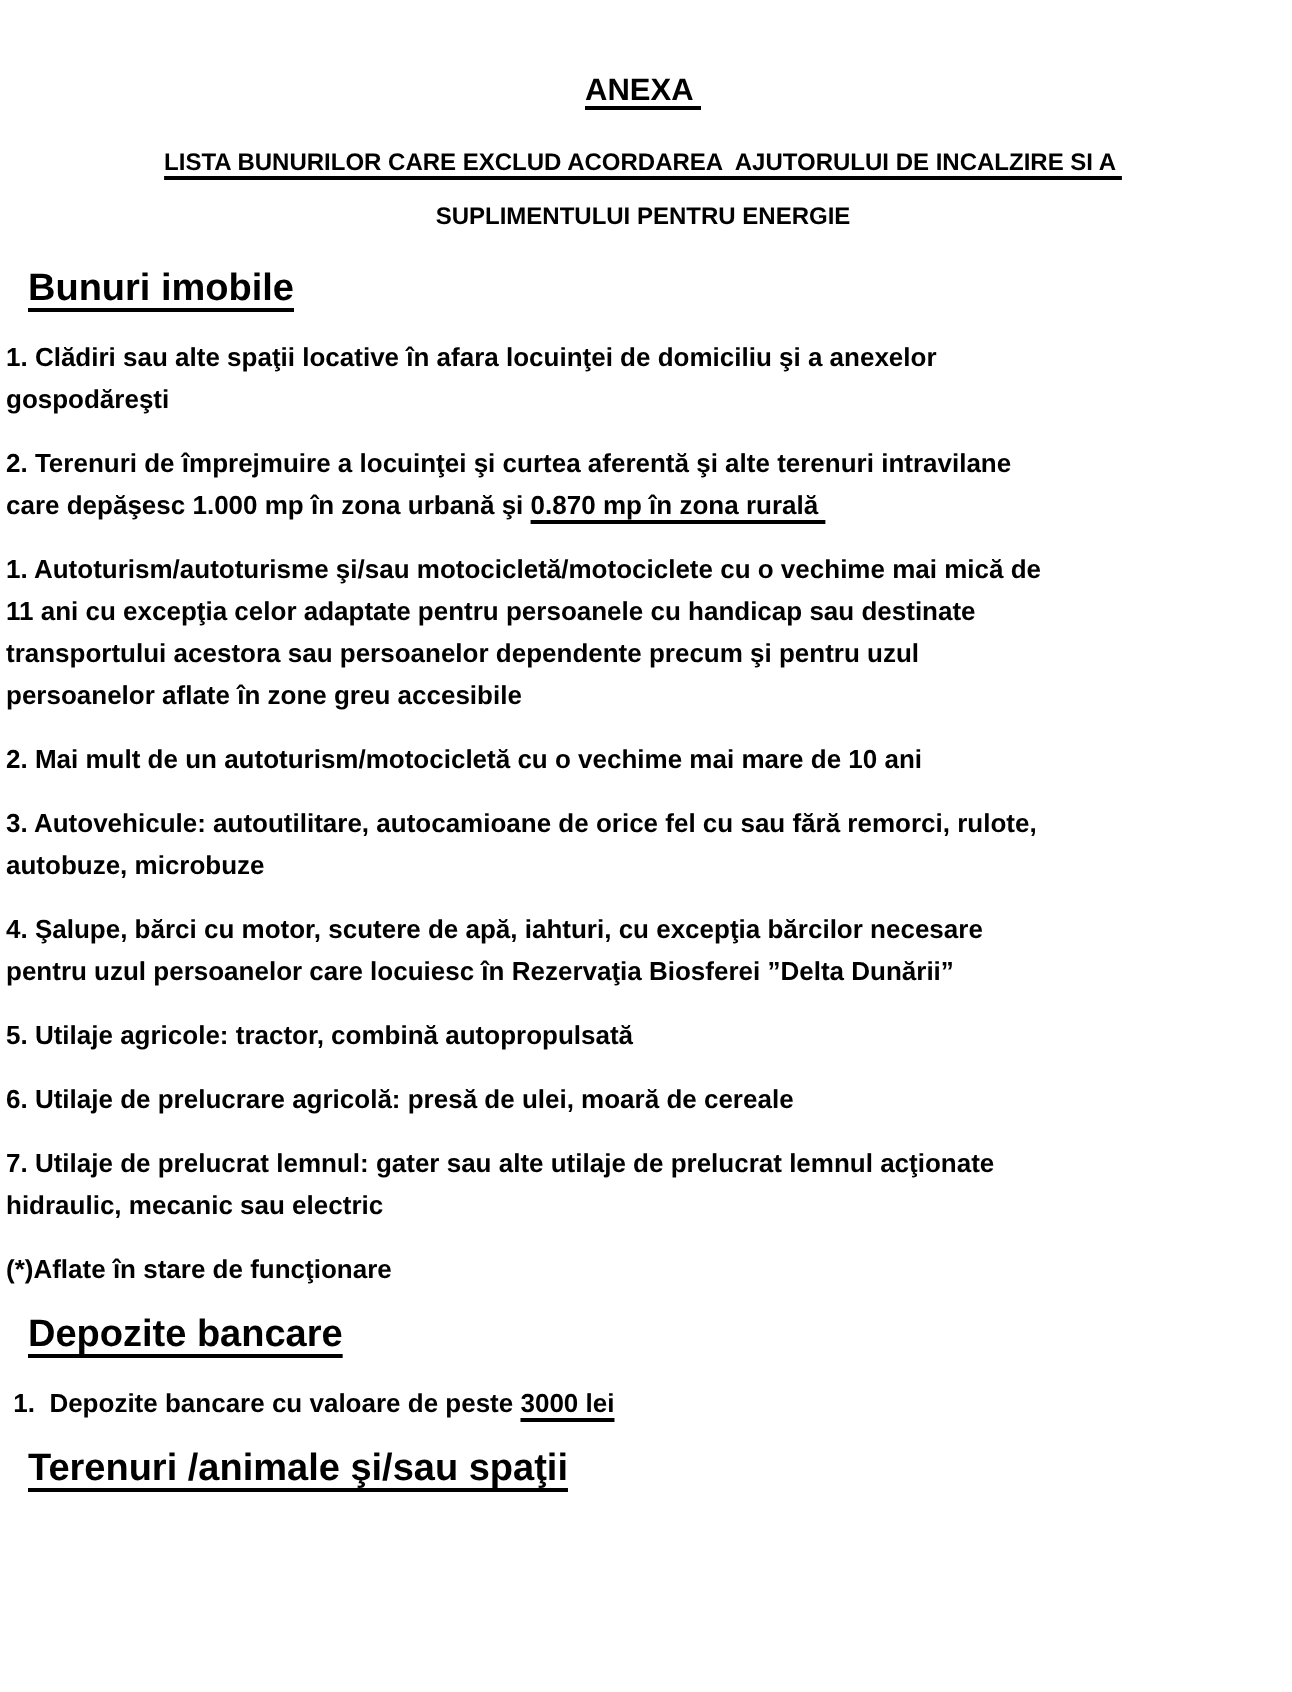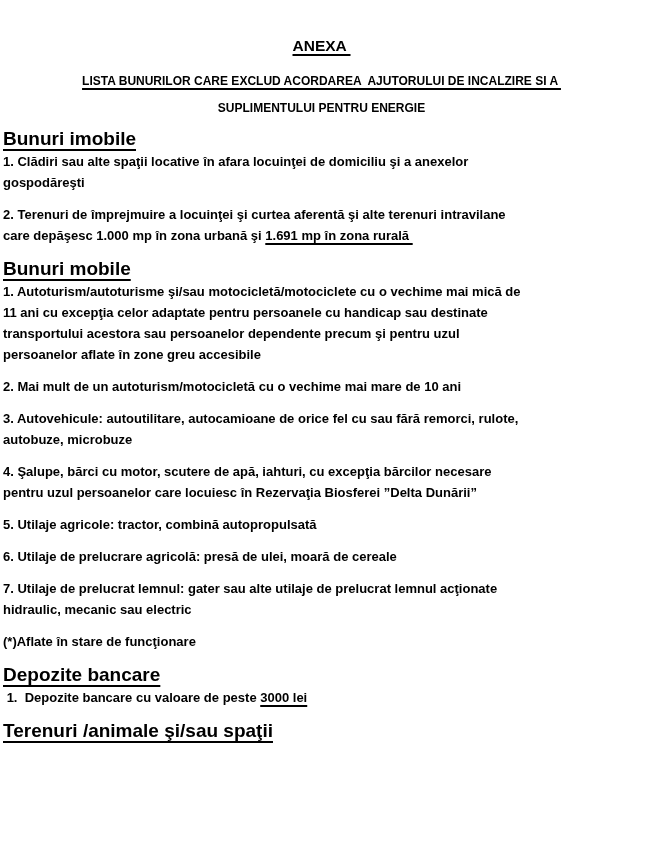--- a/index.html
+++ b/index.html
@@ -37,21 +37,21 @@
   }
   .u {
     text-decoration: underline;
     text-decoration-thickness: 2px;
     text-underline-offset: 3px;
   }
   h2.section-heading {
     font-size: 19px;
     line-height: 24px;
     font-weight: bold;
-    margin: 0;
+    margin: 11px;
     text-decoration: underline;
     text-decoration-thickness: 2px;
     text-underline-offset: 4px;
     white-space: pre-wrap;
   }
   p.para {
     font-size: 13px;
     line-height: 21px;
     margin: 0 0 11px 0;
     white-space: pre-wrap;
@@ -77,25 +77,24 @@
   <div class="subtitle">
     <div class="subtitle-line"><span class="u">LISTA BUNURILOR CARE EXCLUD ACORDAREA  AJUTORULUI DE INCALZIRE SI A </span></div>
     <div class="subtitle-line">SUPLIMENTULUI PENTRU ENERGIE</div>
   </div>
 
   <section>
     <h2 class="section-heading mb16">Bunuri imobile</h2>
     <p class="para mb9">1. Clădiri sau alte spaţii locative în afara locuinţei de domiciliu şi a anexelor
 gospodăreşti</p>
     <p class="para mb6"><span>2. Terenuri de împrejmuire a locuinţei şi curtea aferentă şi alte terenuri intravilane
-care depăşesc 1.000 mp în zona urbană şi </span><span class="u">1.691 mp în zona rurală </span></p>
+care depăşesc 1.000 mp în zona urbană şi </span><span class="u">0.870 mp în zona rurală </span></p>
   </section>
 
   <section>
-    <h2 class="section-heading mb13">Bunuri mobile</h2>
     <p class="para mb5">1. Autoturism/autoturisme şi/sau motocicletă/motociclete cu o vechime mai mică de
 11 ani cu excepţia celor adaptate pentru persoanele cu handicap sau destinate
 transportului acestora sau persoanelor dependente precum şi pentru uzul
 persoanelor aflate în zone greu accesibile</p>
     <p class="para mb12">2. Mai mult de un autoturism/motocicletă cu o vechime mai mare de 10 ani</p>
     <p class="para mb11">3. Autovehicule: autoutilitare, autocamioane de orice fel cu sau fără remorci, rulote,
 autobuze, microbuze</p>
     <p class="para mb4">4. Şalupe, bărci cu motor, scutere de apă, iahturi, cu excepţia bărcilor necesare
 pentru uzul persoanelor care locuiesc în Rezervaţia Biosferei ”Delta Dunării”</p>
     <p class="para mb12">5. Utilaje agricole: tractor, combină autopropulsată</p>

